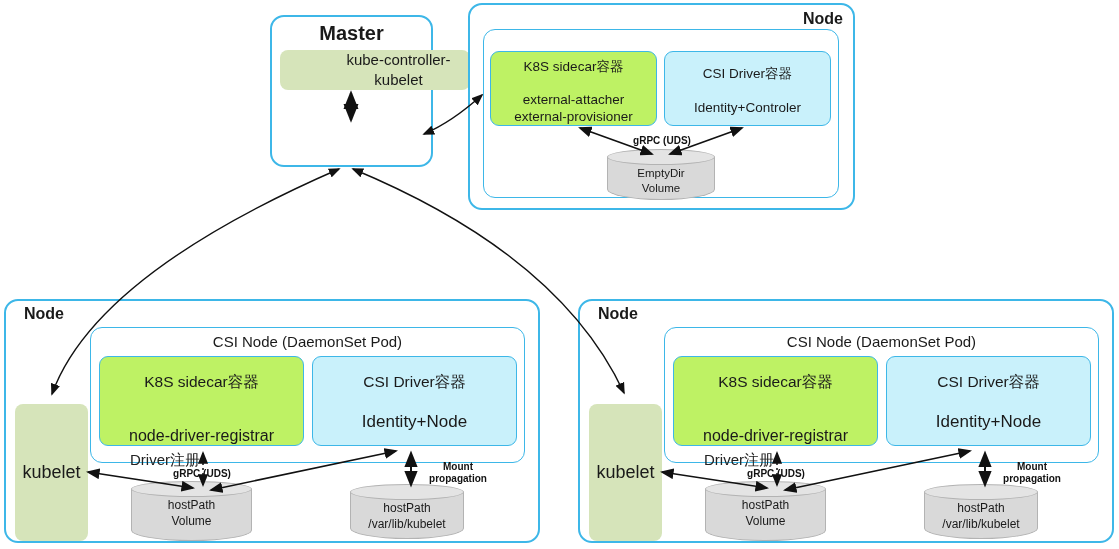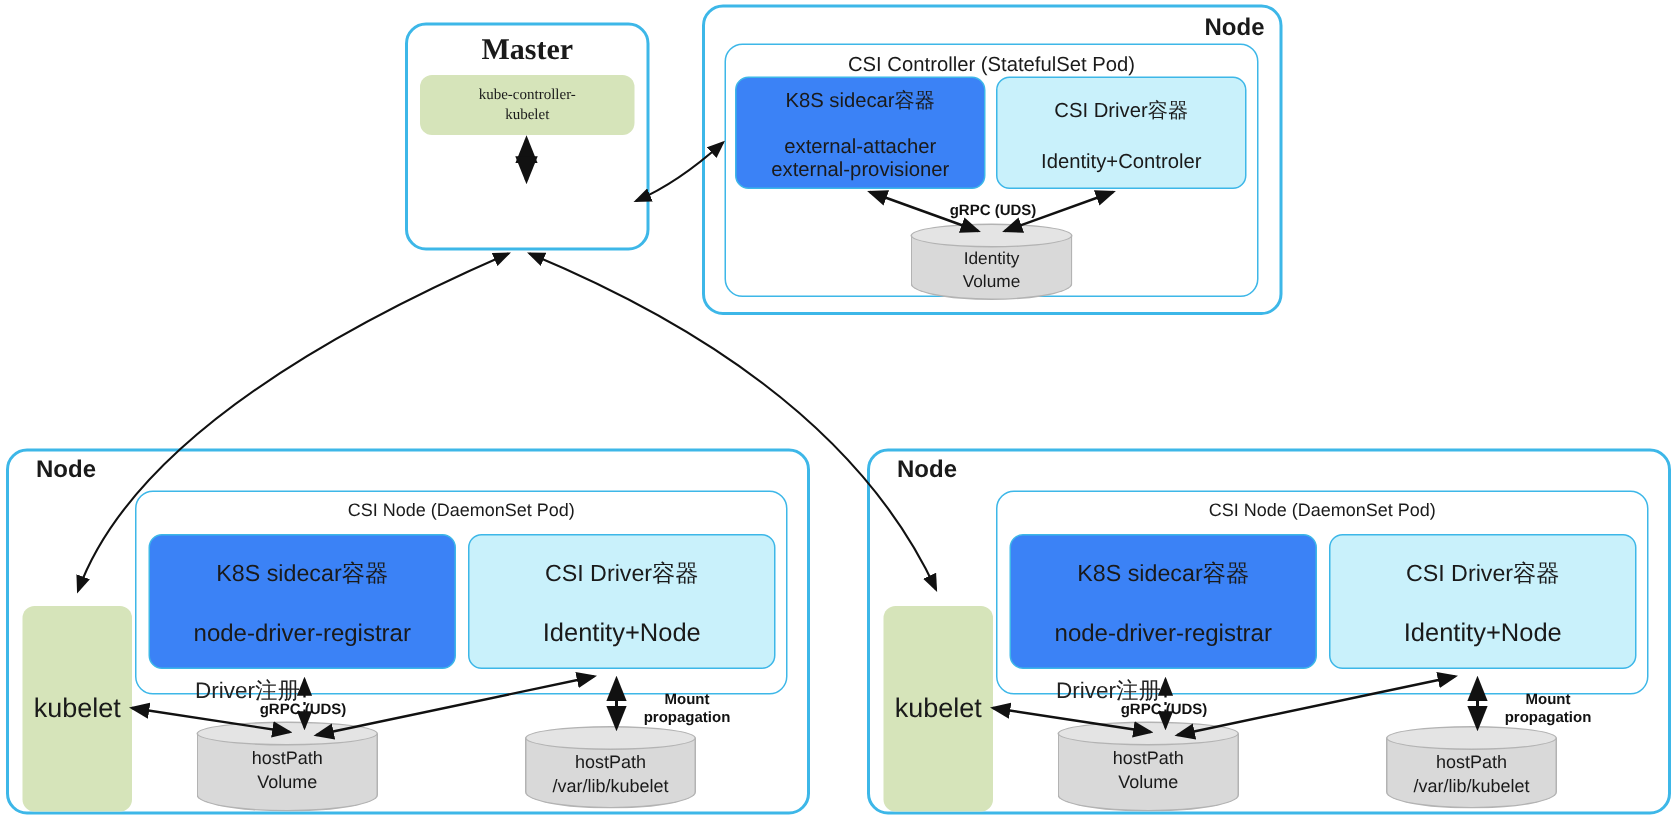--- a/index.html
+++ b/index.html
@@ -6,26 +6,26 @@
   .canvas {
     position:relative; width:1119px; height:549px; background:#ffffff;
     font-family:"Liberation Sans","DejaVu Sans",sans-serif; color:#1a1a1a; overflow:hidden;
   }
   
   .obox { position:absolute; background:#ffffff; border:2px solid #3db7e8; border-radius:14px; box-sizing:border-box; }
   
   .pod { position:absolute; background:#ffffff; border:1.5px solid #3db7e8; border-radius:12px; box-sizing:border-box; }
   .pod-title { text-align:center; margin-top:5px; }
   .t-ctrl { font-size:13.5px; }
-  .t-node { font-size:12px; }
+  .t-node { font-size:15px; }
   
   .greenbox { position:absolute; background:#d6e4ba; border-radius:8px; display:flex; flex-direction:column; align-items:center; justify-content:center; text-align:center; line-height:1.35; }
   .orangebox, .cyanbox { position:absolute; border:1.5px solid #3db7e8; border-radius:9px; box-sizing:border-box;
     display:flex; flex-direction:column; align-items:center; text-align:center; }
-  .orangebox { background:#3b82f6; }
+  .orangebox { background:#bef264;justify-content:space-between; }
   .cyanbox { background:#c9f1fb; }
   
   .cyl { position:absolute; background:#d9d9d9; border:1px solid #b3b3b3; border-top:none; box-sizing:border-box;
          border-radius:0 0 50% 50% / 0 0 11px 11px; text-align:center; }
   .cyl::before { content:""; position:absolute; left:-1px; right:-1px; top:-8px; height:16px;
          background:#e4e4e4; border:1px solid #b3b3b3; border-radius:50%; box-sizing:border-box; }
   .ctext { position:relative; padding-top:9px; font-size:11.5px; line-height:1.3; }
   
   .bold-title { position:absolute; font-weight:bold; font-size:16px; }
   .master-title { text-align:center; font-weight:bold; font-size:20px; margin-top:5px; }
@@ -33,46 +33,45 @@
   .blabel { position:absolute; font-weight:bold; font-size:10px; color:#111; text-align:center; line-height:1.2; }
   .line { display:block; }
   
   svg.arrows { position:absolute; left:0; top:0; pointer-events:none; }
 </style>
 </head>
 <body>
 
 <div class="canvas">
 
-  <div class="obox" style="left:270px; top:15px; width:163px; height:152px;font-family:Liberation Serif, serif;">
+  <div class="obox" style="left:270px; top:15px; width:163px; height:152px;">
     <div class="master-title">Master</div>
-    <div class="greenbox" style="left:8px; top:33px; width:143px; height:40px; font-size:10px;">
+    <div class="greenbox" style="left:8px; top:33px; width:143px; height:40px; font-size:15px;padding-left:47px;">
       <span class="line">kube-controller-</span>
       <span class="line">kubelet</span>
     </div>
   </div>
 
   <div class="obox" style="left:468px; top:3px; width:387px; height:207px;">
     <div class="bold-title" style="right:10px; top:5px;">Node</div>
     <div class="pod" style="left:13px; top:24px; width:356px; height:169px;">
-      <div class="pod-title t-ctrl">CSI Controller (StatefulSet Pod)</div>
       <div class="orangebox" style="left:6px; top:21px; width:167px; height:75px; font-size:13.5px; padding-top:7px; line-height:1.15;">
         <span class="line" style="margin-bottom:15px;">K8S sidecar容器</span>
         <span class="line">external-attacher</span>
         <span class="line">external-provisioner</span>
       </div>
       <div class="cyanbox" style="left:180px; top:21px; width:167px; height:75px; font-size:13.5px; padding-top:13px;">
         <span class="line" style="margin-bottom:17px;">CSI Driver容器</span>
         <span class="line">Identity+Controler</span>
       </div>
     </div>
     <div class="blabel" style="left:152px; top:130px; width:80px;">gRPC (UDS)</div>
     <div class="cyl" style="left:137px; top:152px; width:108px; height:43px;">
       <div class="ctext">
-        <span class="line">Identity</span>
+        <span class="line">EmptyDir</span>
         <span class="line">Volume</span>
       </div>
     </div>
   </div>
 
   <div class="obox" style="left:4px; top:299px; width:536px; height:244px;">
     <div class="bold-title" style="left:18px; top:4px;">Node</div>
     <div class="greenbox" style="left:9px; top:103px; width:73px; height:137px; font-size:18px;">
       <span class="line">kubelet</span>
     </div>

